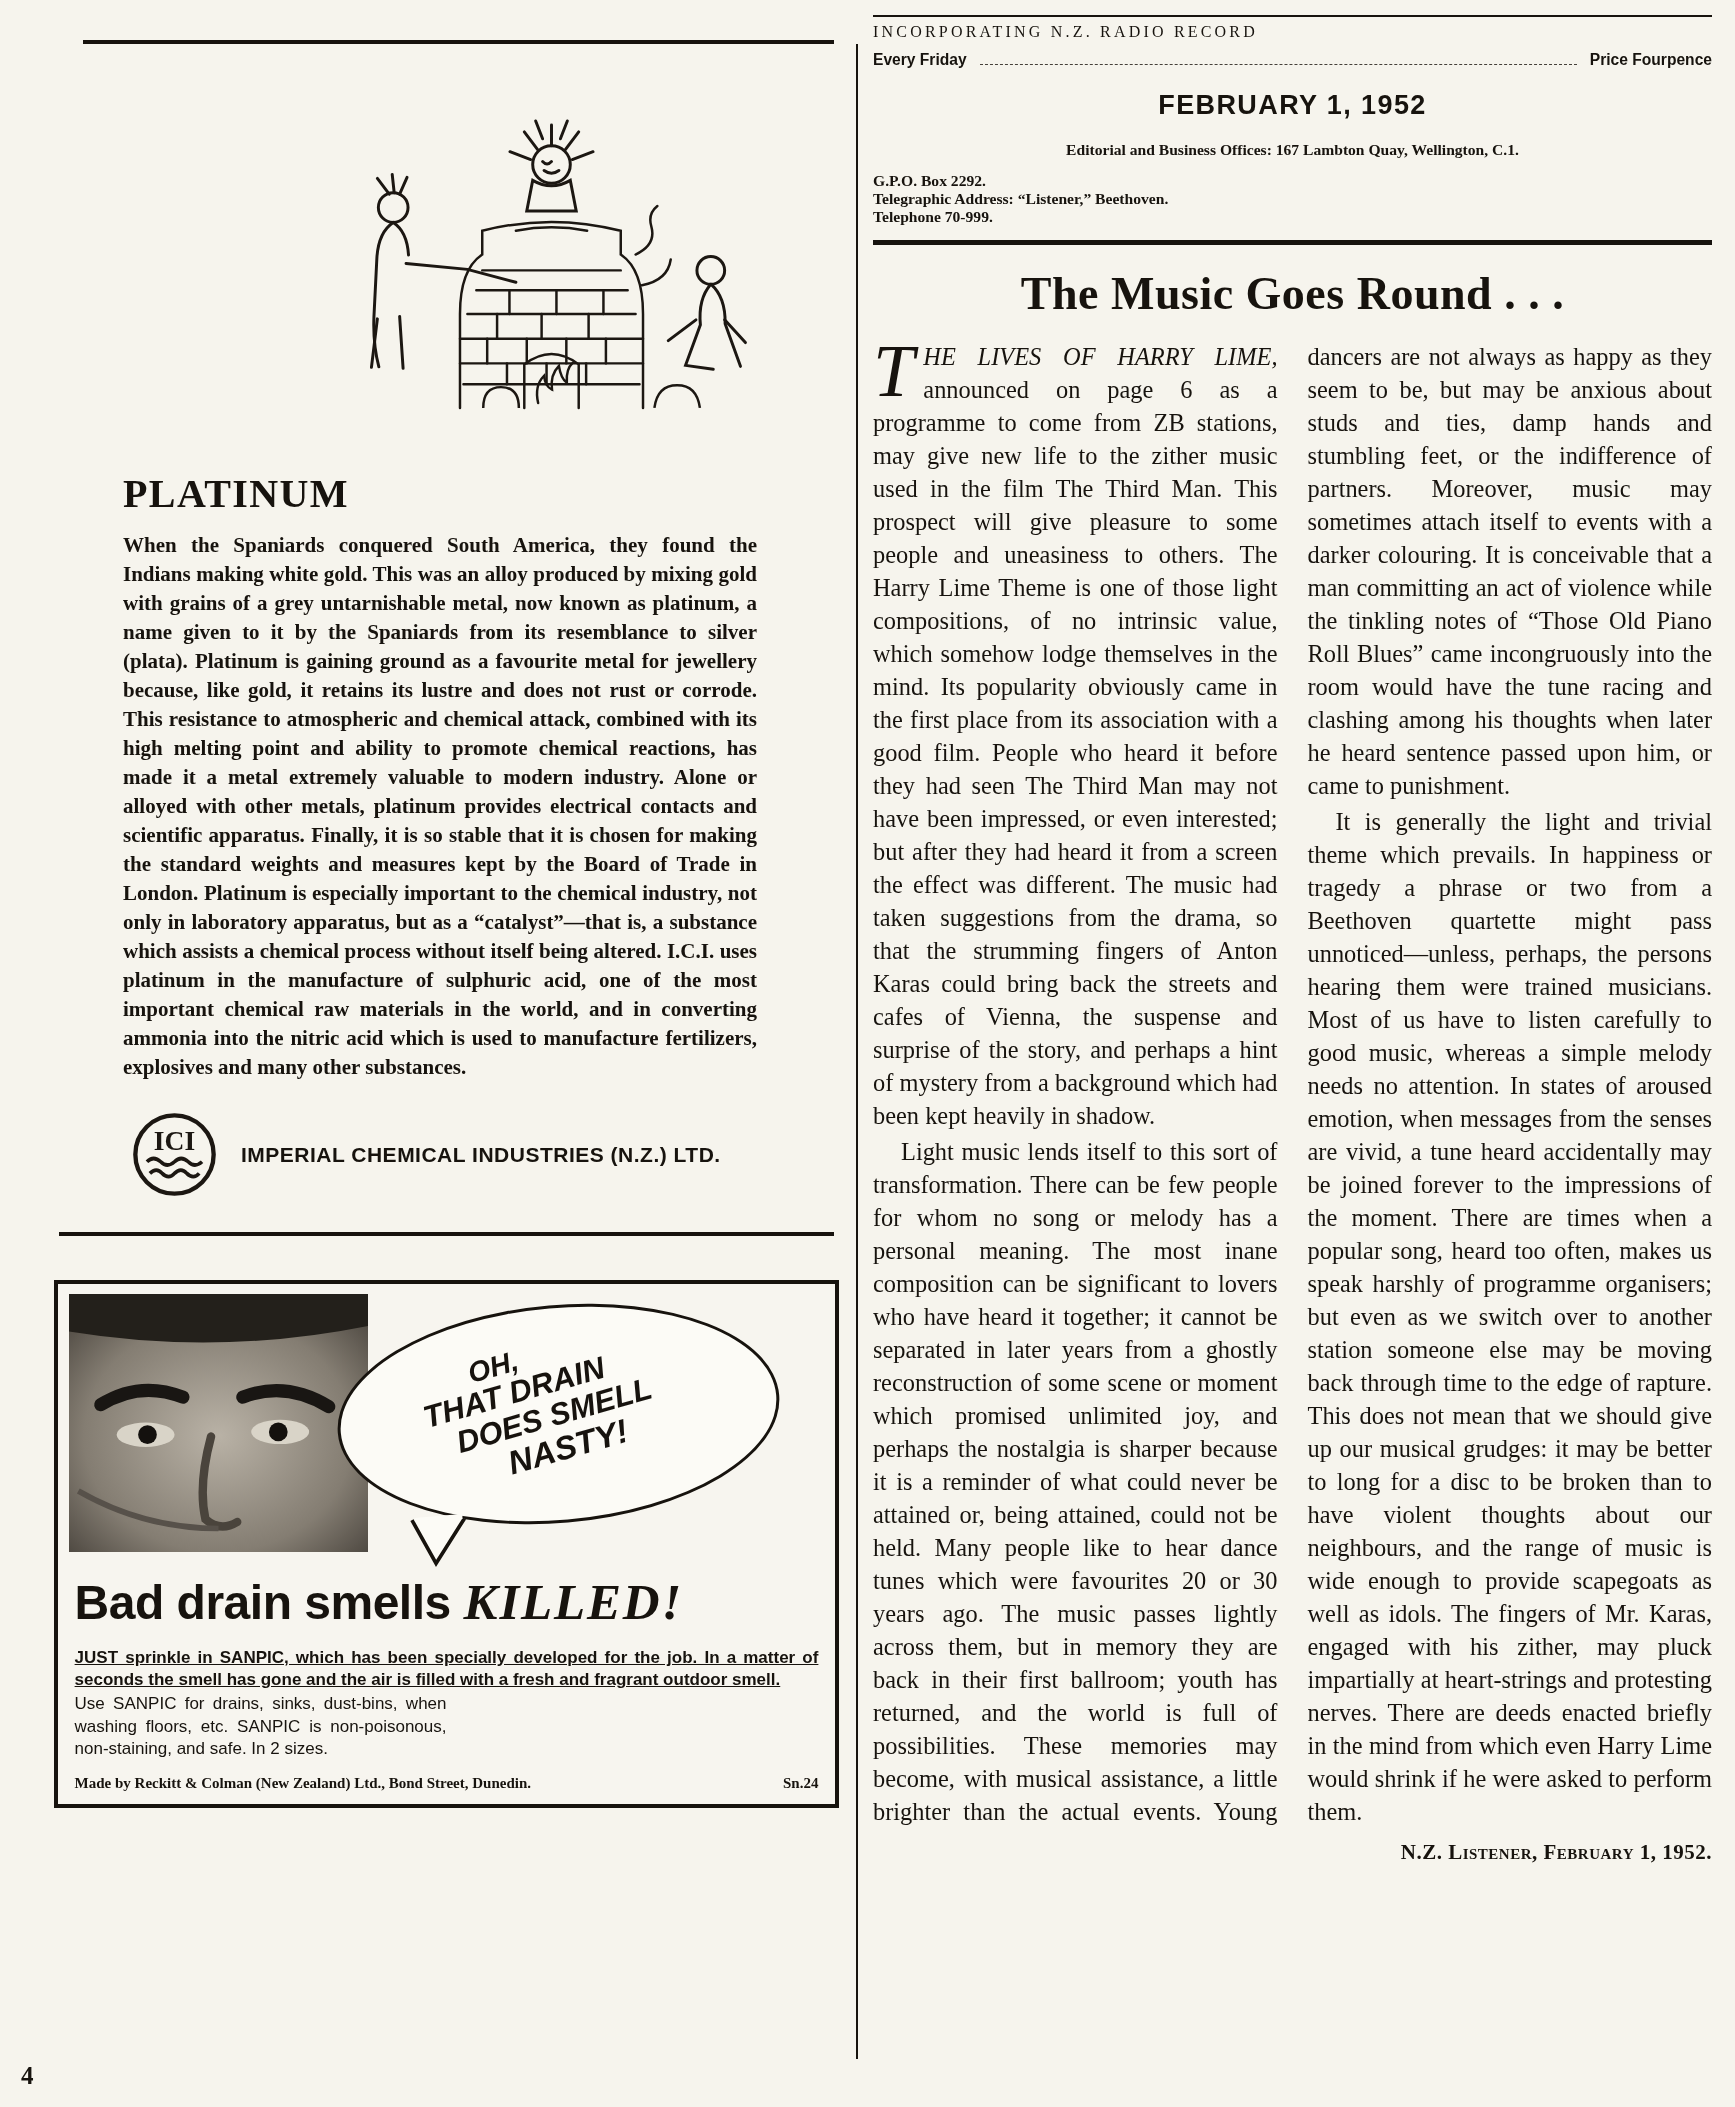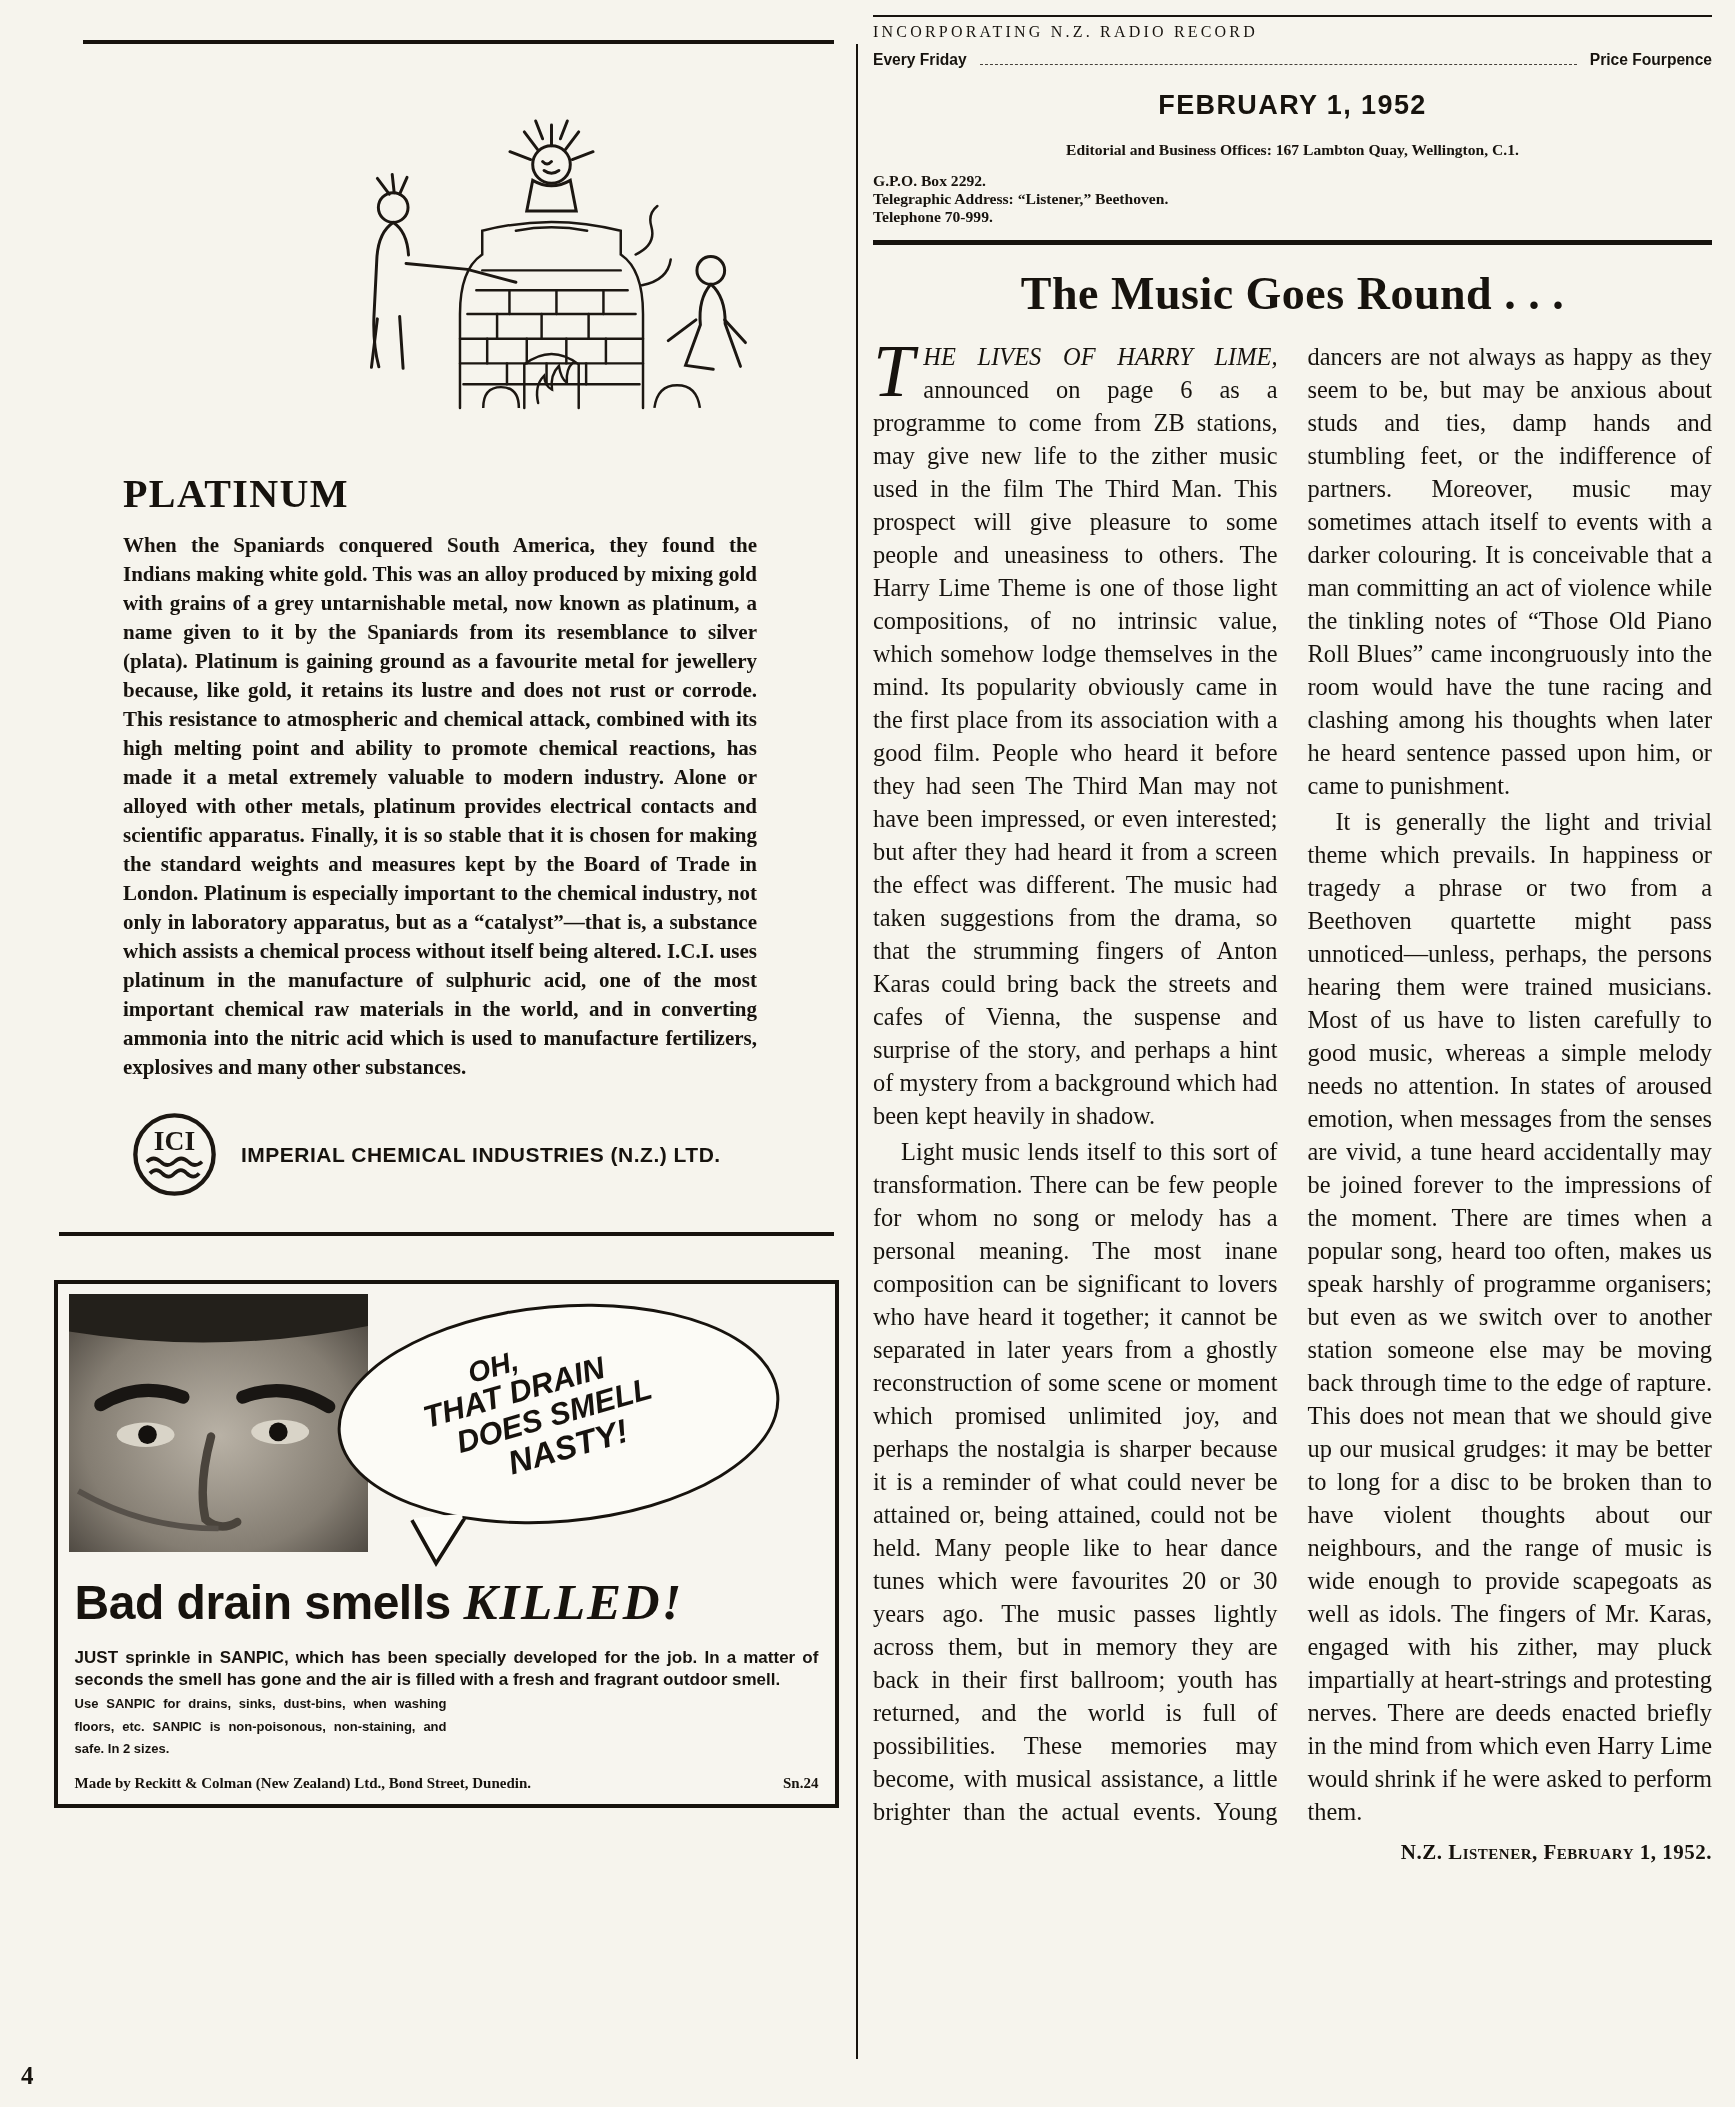--- a/index.html
+++ b/index.html
@@ -37,23 +37,23 @@
   .bubble{position:absolute;left:262px;top:8.3px;width:437px;height:212px;border:3.7px solid #17130e;border-radius:50%;background:#fcfbf6;transform:rotate(-5deg);}
   .bubble-inner{transform:rotate(-11deg);padding-top:27px;}
   .bl{font-family:"Liberation Sans", sans-serif;font-style:italic;font-weight:bold;color:#17130e;line-height:1.06;white-space:nowrap;}
   .bl.l1{font-size:28.5px;margin-left:138px;}
   .bl.l2{font-size:31px;margin-left:83px;}
   .bl.l3{font-size:31px;margin-left:108px;}
   .bl.l4{font-size:33px;margin-left:152px;}
   .bubble-tail{position:absolute;left:55px;bottom:-36px;width:69px;height:51px;}
   .sanpic-headline{margin-top:12px;font-family:"Liberation Sans", sans-serif;font-weight:bold;font-size:48px;letter-spacing:-0.5px;white-space:nowrap;}
   .killed{font-family:"Liberation Serif", serif;font-style:italic;font-weight:bold;font-size:51px;letter-spacing:1.8px;}
-  .sanpic-intro{margin:15.6px 0 0 0;font-family:"Liberation Sans", sans-serif;font-weight:bold;font-size:17px;line-height:22.5px;text-align:justify;}
+  .sanpic-intro{margin:15.6px 0 0 0;font-family:"Liberation Sans", sans-serif;font-weight:bold;font-size:17px;line-height:22.5px;text-align:justify;text-decoration:underline;}
   .sanpic-row{display:flex;gap:15.6px;margin-top:1.8px;align-items:flex-start;}
-  .sanpic-rest{width:50%;margin:0;font-family:"Liberation Sans", sans-serif;font-weight:bold;font-size:13px;line-height:22.5px;text-align:justify;}
+  .sanpic-rest{width:50%;margin:0;font-family:"Liberation Sans", sans-serif;font-weight:normal;font-size:17px;line-height:22.5px;text-align:justify;}
   .sanpic-logoblock{flex:1;text-align:center;}
   .sanpic-logo{font-family:"Liberation Sans", sans-serif;font-weight:bold;font-size:73px;letter-spacing:-0.9px;line-height:1;transform:scaleY(1.12);white-space:nowrap;}
   .tri{font-size:24px;vertical-align:28px;}
   .sanpic-tag{font-style:italic;font-weight:bold;font-size:19px;margin-top:4.6px;}
   .sanpic-foot{display:flex;justify-content:space-between;font-weight:bold;font-size:15px;margin-top:14px;}
 
   
   .right{position:absolute;left:873px;top:13px;width:839px;}
   .mast-title{margin:0;text-align:center;font-style:italic;font-weight:bold;font-size:64px;letter-spacing:-2.3px;line-height:1.05;}
   .mast-rule1{height:2.3px;margin-top:1.8px;}

